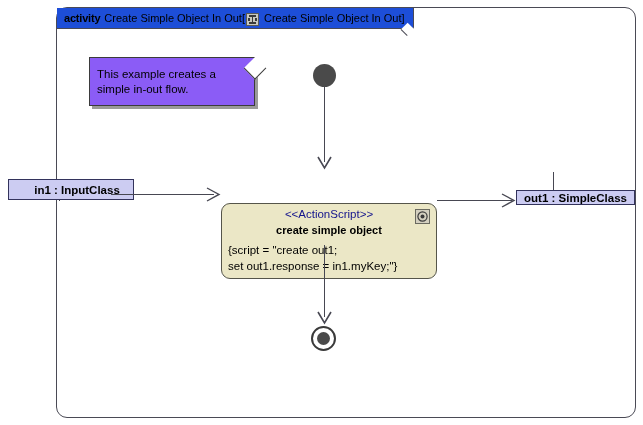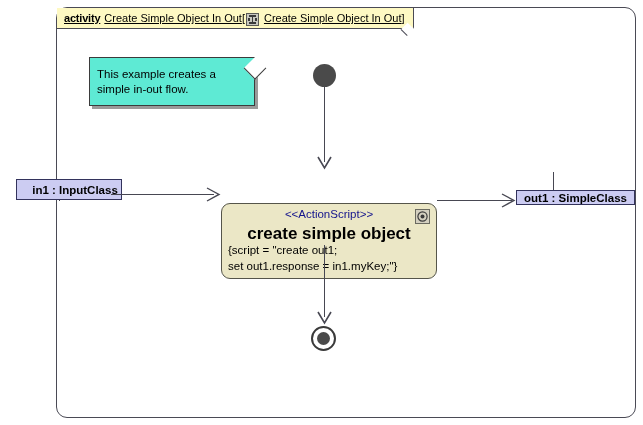--- a/index.html
+++ b/index.html
@@ -40,27 +40,26 @@
 
   
   .frame-header {
     position: absolute;
     left: 57px;
     top: 8px;
     height: 21px;
     box-sizing: border-box;
     border-right: 1px solid #4a4a55;
     border-bottom: 1px solid #4a4a55;
-    background: #fef9c3;
+    background: #1d4ed8;
     padding: 0 8px 0 7px;
     display: flex;
     align-items: center;
     white-space: nowrap;
     border-bottom-right-radius: 2px;
-    text-decoration: underline;
   }
   
   .frame-header::after {
     content: "";
     position: absolute;
     right: -1px;
     bottom: -1px;
     width: 9px;
     height: 9px;
     background: #ffffff;
@@ -103,21 +102,21 @@
     width: 166px;
     height: 49px;
     background: #9a9a9a;
   }
   .note {
     position: absolute;
     left: 89px;
     top: 57px;
     width: 166px;
     height: 49px;
-    background: #5eead4;
+    background: #8b5cf6;
     border: 1px solid #3b3b3b;
     box-sizing: border-box;
     border-top-right-radius: 0;
   }
   .note-fold {
     position: absolute;
     right: -1px;
     top: -1px;
     width: 15px;
     height: 15px;
@@ -194,21 +193,21 @@
     font-size: 11.5px;
     color: #13138c;
     font-weight: normal;
   }
   .action-title {
     position: absolute;
     left: 0;
     top: 20px;
     width: 100%;
     text-align: center;
-    font-size: 17px;
+    font-size: 11px;
     font-weight: bold;
     color: #000000;
   }
   .action-body {
     position: absolute;
     left: 6px;
     top: 38px;
     width: 204px;
     font-size: 11.5px;
     line-height: 16px;
@@ -235,23 +234,23 @@
     box-sizing: border-box;
     font-size: 11.5px;
     font-weight: bold;
     color: #000000;
     display: flex;
     align-items: center;
     justify-content: center;
     white-space: nowrap;
   }
   .pin-in {
-    left: 16px;
+    left: 8px;
     top: 179px;
-    width: 106px;
+    width: 126px;
     height: 21px;
     padding-left: 12px;
   }
   .pin-out {
     left: 516px;
     top: 190px;
     width: 119px;
     height: 15px;
   }
 

